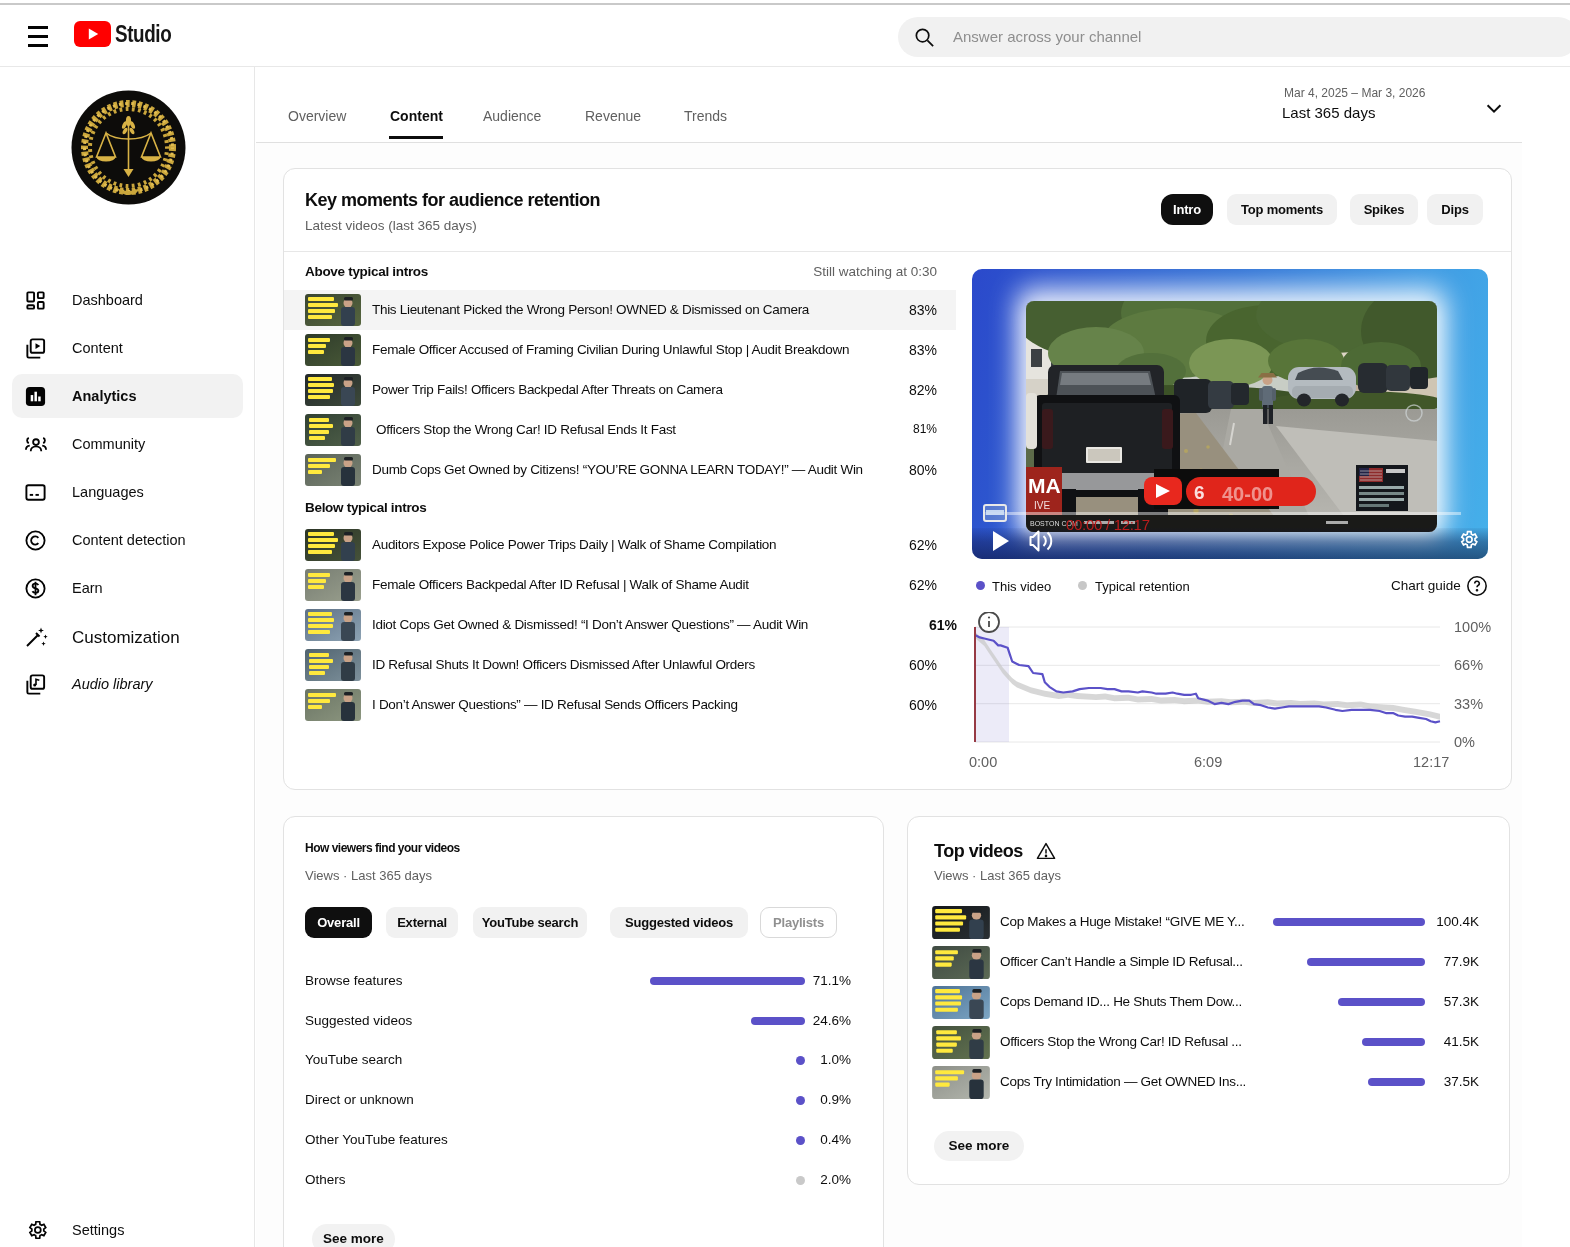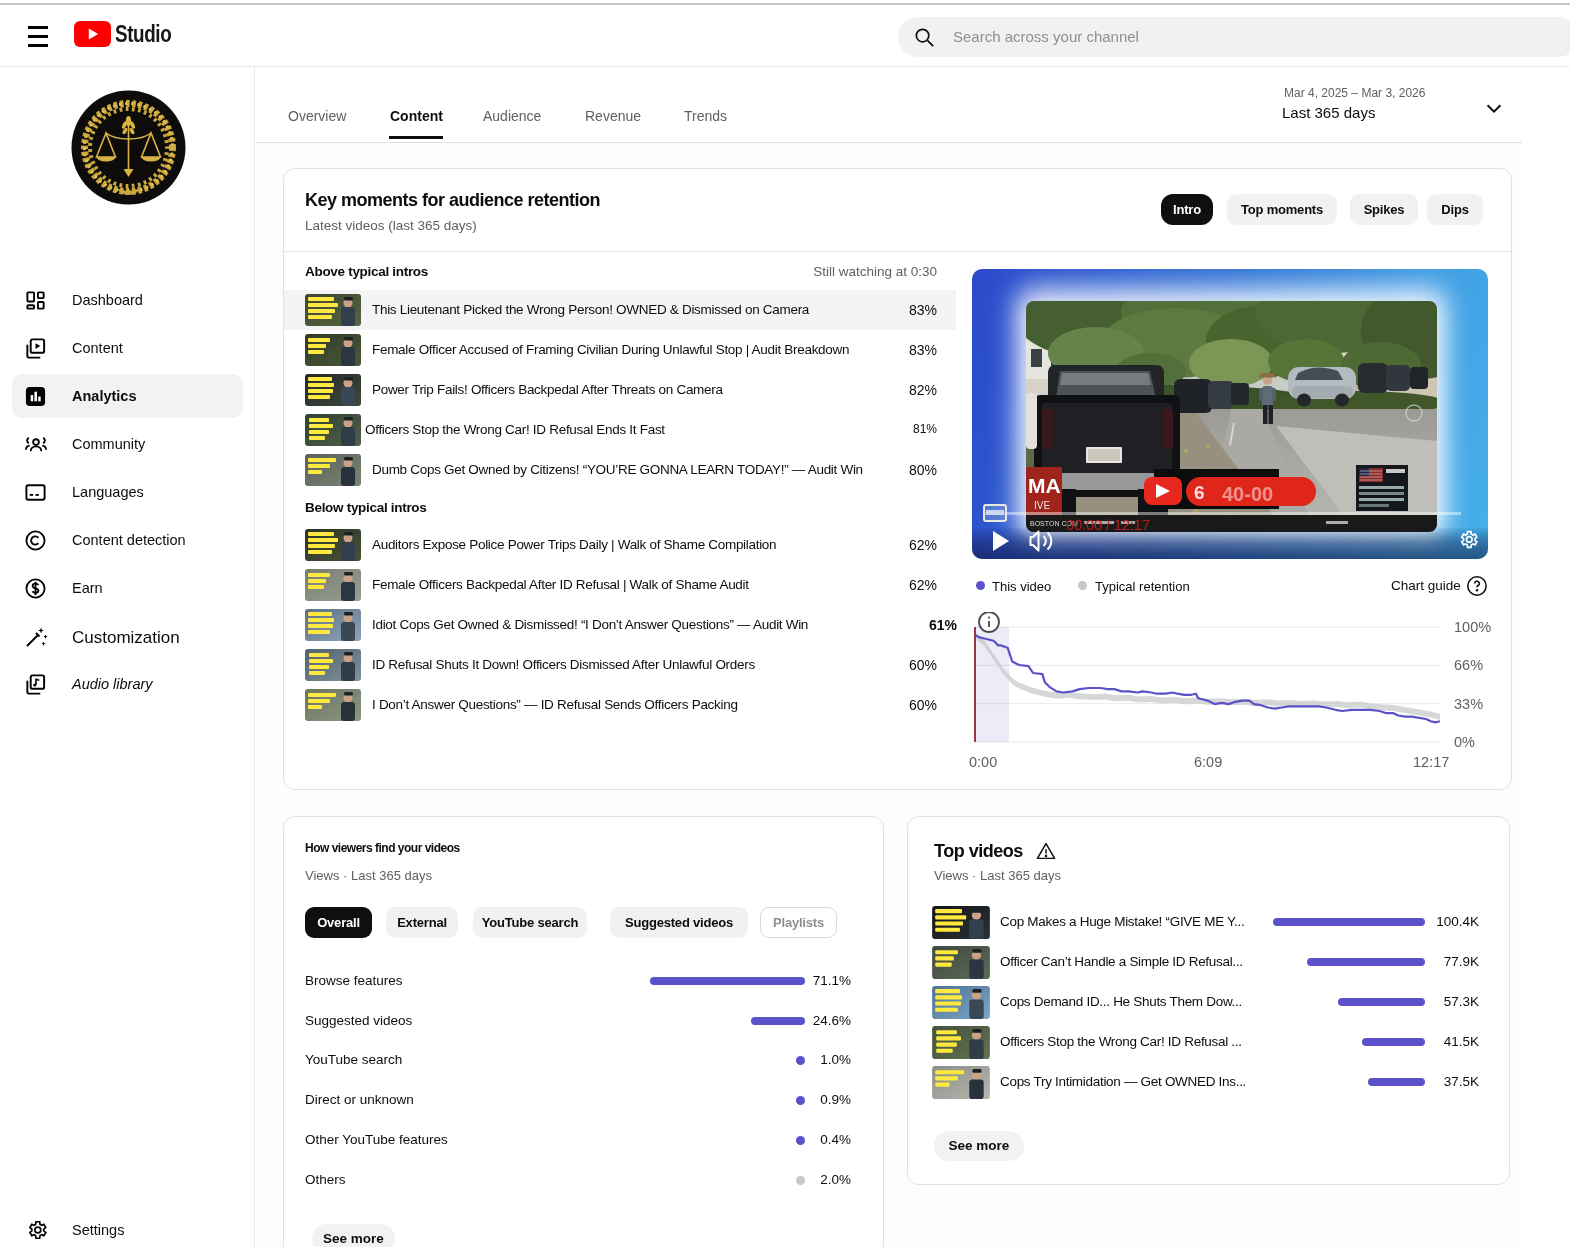--- a/index.html
+++ b/index.html
@@ -30,21 +30,21 @@
   <rect x="0" y="0" width="37" height="26" rx="6" fill="#f00"></rect>
   <path d="M14.8 7.5 L24.2 13 L14.8 18.5 Z" fill="#fff"></path>
 </svg>
 <div class="abs" style="left:115px;top:20px;font-size:24.5px;font-weight:bold;letter-spacing:-0.5px;color:#161616;transform:scaleX(0.77);transform-origin:left;">Studio</div>
 
 <div class="abs" style="left:898px;top:17px;width:680px;height:40px;border-radius:20px;background:#f1f1f1;"></div>
 <svg class="abs" style="left:913px;top:26px;" width="23" height="23" viewBox="0 0 24 24" fill="none" stroke="#0d0d0d" stroke-width="1.8">
   <circle cx="10" cy="10" r="6.5"></circle>
     <line x1="15" y1="15" x2="21" y2="21"></line>
 </svg>
-<div class="abs sec" style="left:953px;top:28px;font-size:15px;color:#8e8e8e;">Search across your channel</div>
+<div class="abs sec" style="left:953px;top:28px;font-size:15px;color:#8e8e8e;">Answer across your channel</div>
 
 <div class="abs" style="left:0;top:67px;width:255px;height:1180px;background:#fff;border-right:1px solid #e7e7e7;"></div>
 
 <svg class="abs" style="left:70px;top:89px;" width="117" height="117" viewBox="0 0 117 117">
   <circle cx="58.5" cy="58.5" r="57" fill="#0d0c0a"></circle>
   <g fill="none" stroke="#caa63c">
     <circle cx="58.5" cy="58.5" r="44" stroke-width="7" stroke-dasharray="3.6 2.6"></circle>
     <circle cx="58.5" cy="58.5" r="38.5" stroke-width="4" stroke-dasharray="2.8 3.4" stroke-dashoffset="1.5"></circle>
   </g>
   <g fill="none" stroke="#e2bd50">
@@ -238,21 +238,21 @@
     </defs>
     <rect width="56" height="32" rx="3" fill="url(#tg3)"></rect>
     <rect x="4" y="4" width="20" height="4" rx="1" fill="#ffe93e"></rect>
     <rect x="4" y="10" width="24" height="4" rx="1" fill="#ffe93e"></rect>
     <rect x="4" y="16" width="20" height="4" rx="1" fill="#ffe93e"></rect>
     <rect x="4" y="22" width="16" height="4" rx="1" fill="#ffe93e"></rect>
     <circle cx="43" cy="9" r="4.5" fill="#c9a287"></circle>
     <rect x="36" y="13" width="14" height="19" rx="3" fill="#303c46"></rect>
     <rect x="39" y="3" width="9" height="3.5" rx="1.5" fill="#1d2125"></rect>
   </svg>
-<div class="abs rowtitle" style="left:365px;top:422px;width:520px;">Officers Stop the Wrong Car! ID Refusal Ends It Fast</div>
+<div class="abs rowtitle" style="left:376px;top:422px;width:520px;">Officers Stop the Wrong Car! ID Refusal Ends It Fast</div>
 <div class="abs" style="left:877px;top:422px;width:60px;font-size:12px;text-align:right;">81%</div>
 <svg class="abs" style="left:305px;top:454px;" width="56" height="32" viewBox="0 0 56 32">
     <defs>
       <linearGradient id="tg4" x1="0" y1="0" x2="1" y2="1">
         <stop offset="0" stop-color="#5a6358"></stop>
         <stop offset="1" stop-color="#7a8374"></stop>
       </linearGradient>
     </defs>
     <rect width="56" height="32" rx="3" fill="url(#tg4)"></rect>
     <rect x="3" y="4" width="28" height="4" rx="1" fill="#ffe93e"></rect>

